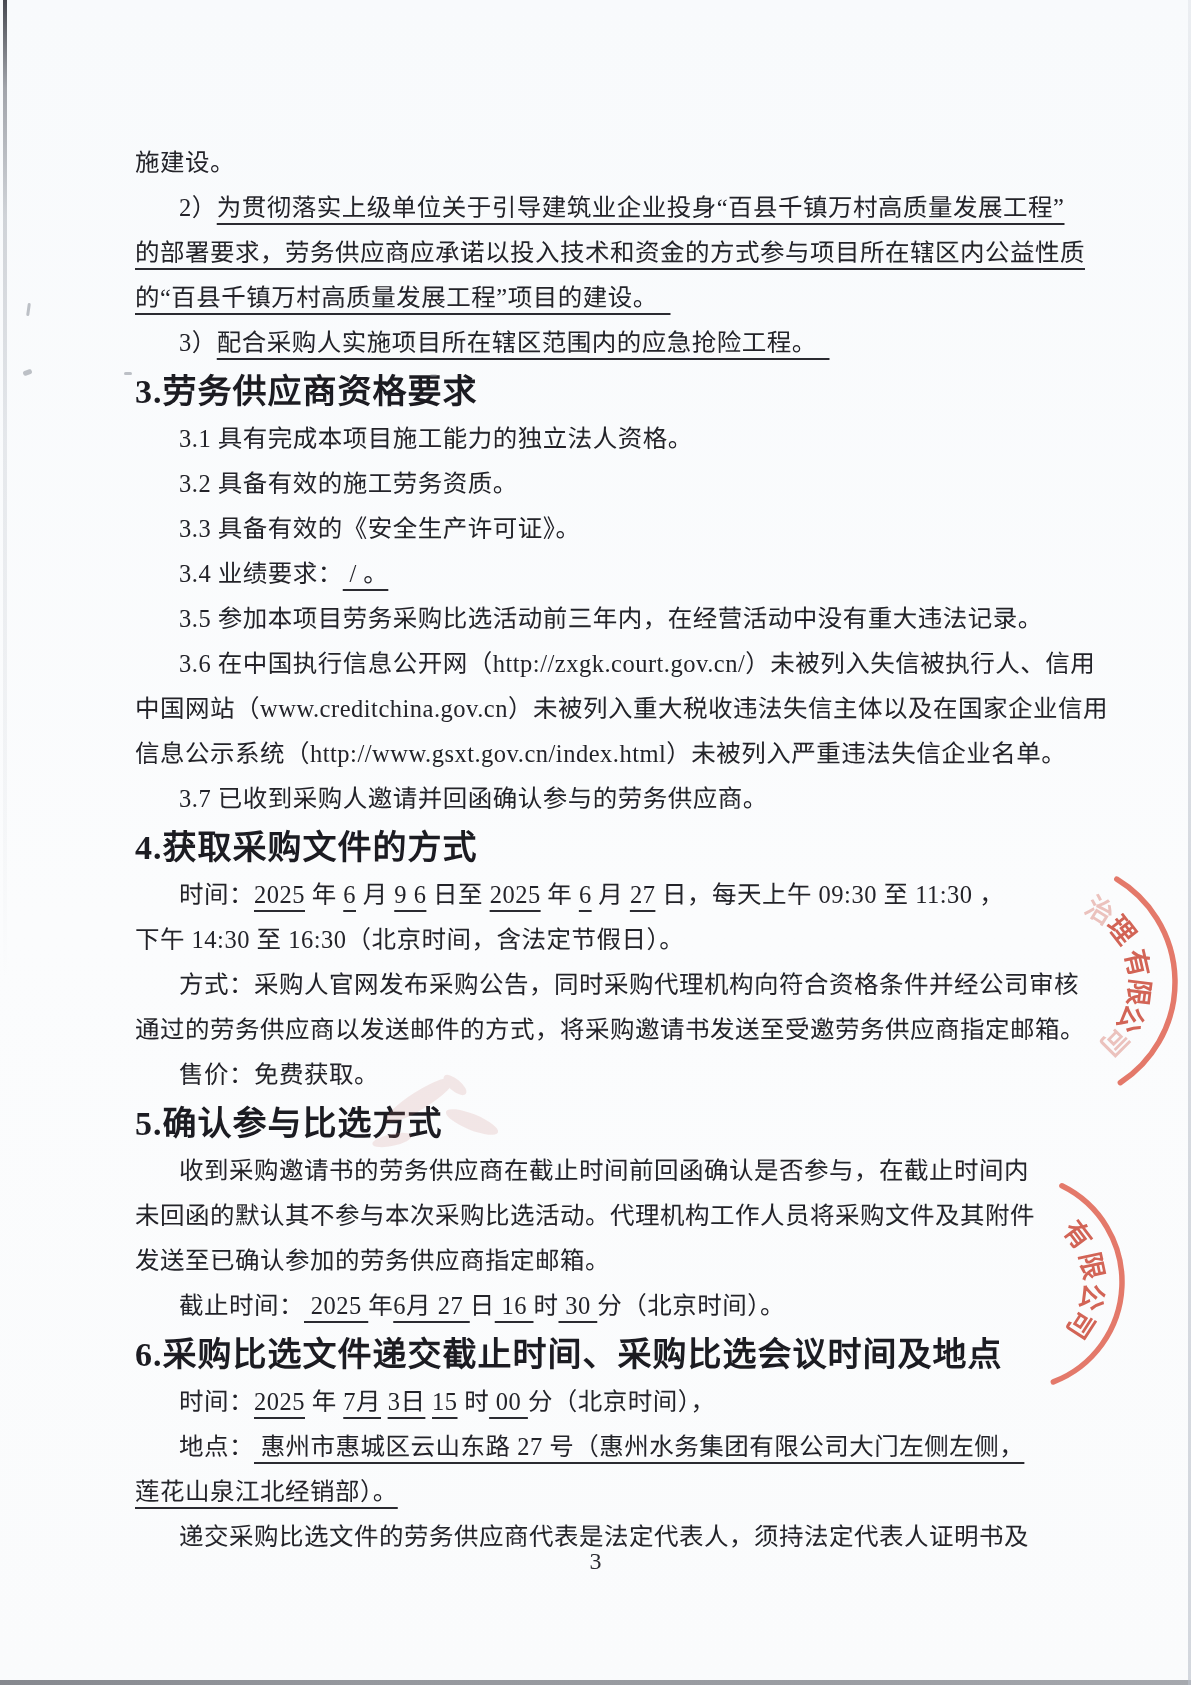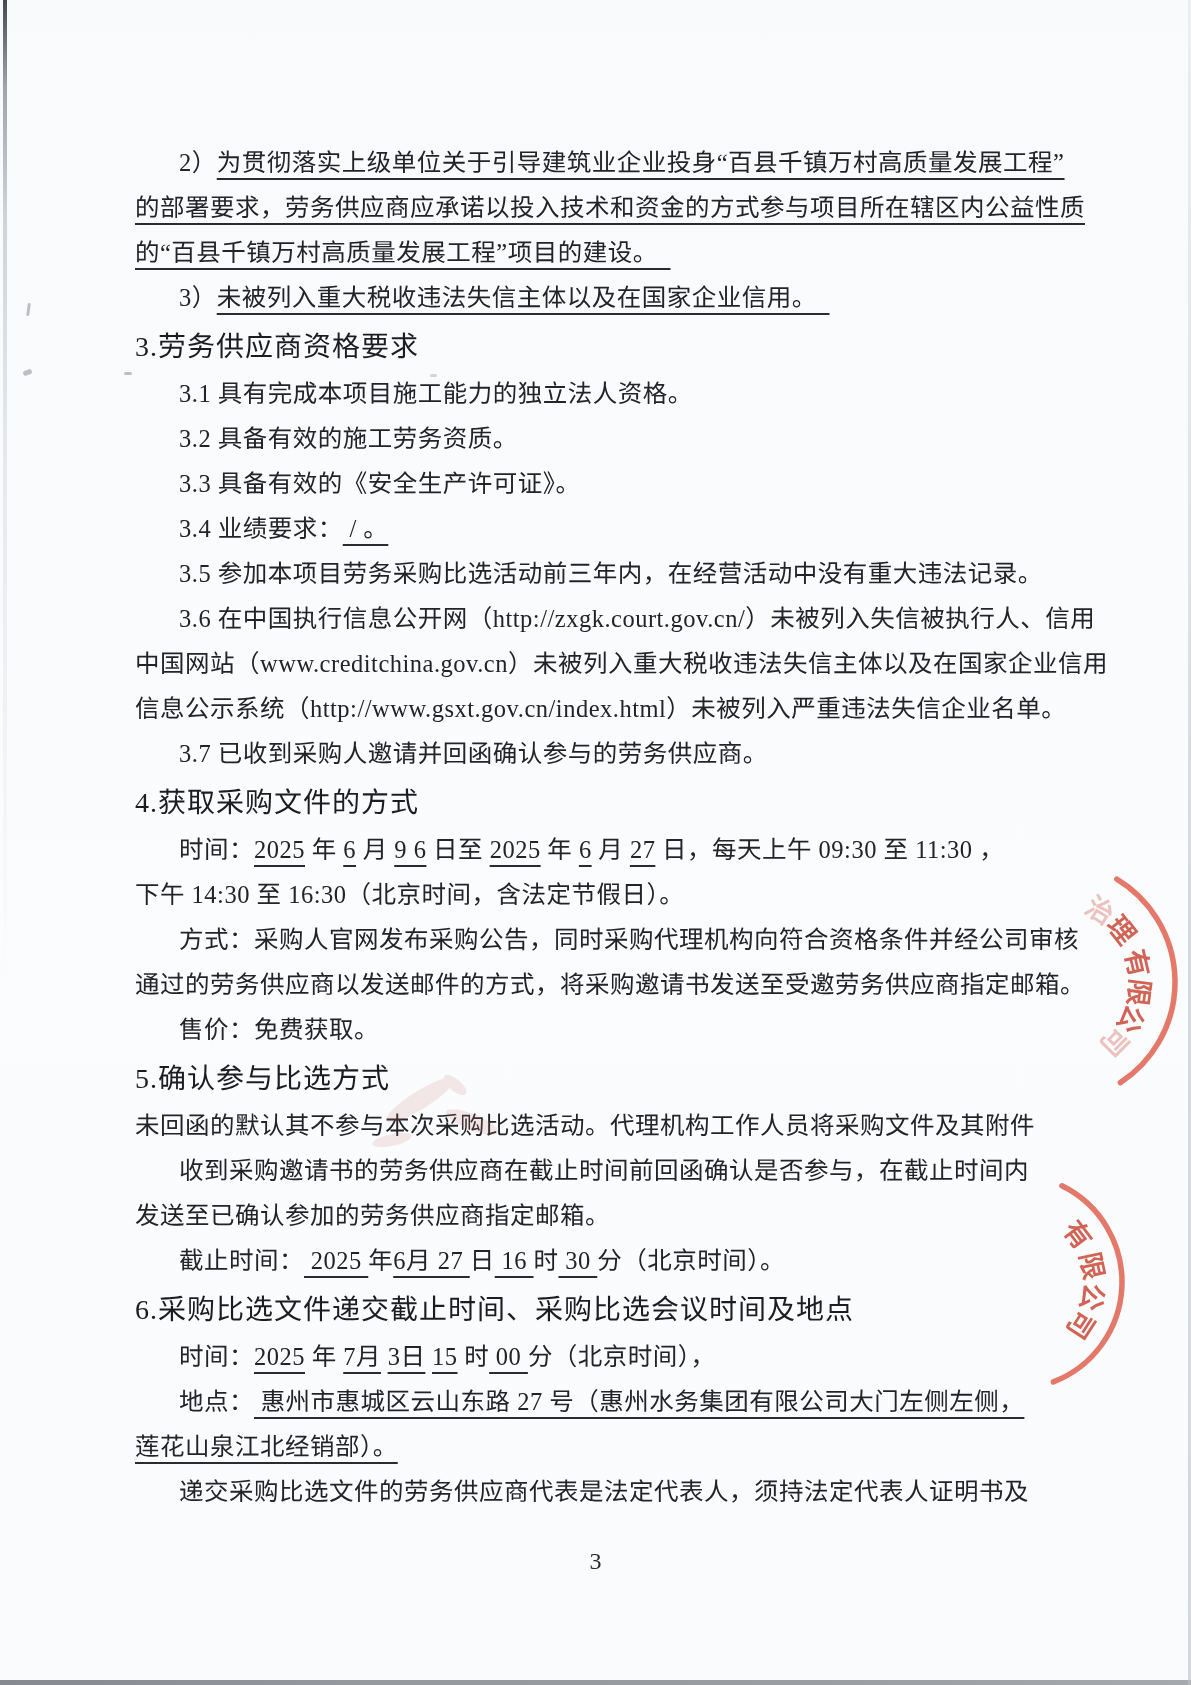--- a/index.html
+++ b/index.html
@@ -33,21 +33,21 @@
     position:absolute;left:135px;top:140px;width:980px;
   }
   .line{
     height:45px;line-height:45px;
     font-size:24.5px;
     letter-spacing:.5px;
     white-space:nowrap;
   }
   .line.ind{text-indent:44px;}
   .line.h{
-    font-size:28px;font-weight:400;letter-spacing:1px;
+    font-size:34px;font-weight:700;letter-spacing:1px;
     margin-top:4px;margin-bottom:2px;color:#1c1c22;
   }
   .u{
     text-decoration:underline;
     text-underline-offset:7px;
     text-decoration-thickness:1.6px;
     text-decoration-color:#2b2b31;
     margin-top:12px;
   }
   #page-number{
@@ -55,43 +55,44 @@
     text-align:center;font-size:24px;color:#2a2a30;
   }
   #seal-layer{position:absolute;left:0;top:0;pointer-events:none;}
 </style>
 </head>
 <body>
 
 <div id="page">
 
   <div id="text-layer">
+      <div class="line"><span>施建设。</span></div>
       <div class="line ind"><span>2）</span><span class="u">为贯彻落实上级单位关于引导建筑业企业投身“百县千镇万村高质量发展工程”</span></div>
       <div class="line"><span class="u">的部署要求，劳务供应商应承诺以投入技术和资金的方式参与项目所在辖区内公益性质</span></div>
       <div class="line"><span class="u">的“百县千镇万村高质量发展工程”项目的建设。　</span></div>
-      <div class="line ind"><span>3）</span><span class="u">未被列入重大税收违法失信主体以及在国家企业信用。　</span></div>
+      <div class="line ind"><span>3）</span><span class="u">配合采购人实施项目所在辖区范围内的应急抢险工程。　</span></div>
       <div class="line h"><span>3.劳务供应商资格要求</span></div>
       <div class="line ind"><span>3.1 具有完成本项目施工能力的独立法人资格。</span></div>
       <div class="line ind"><span>3.2 具备有效的施工劳务资质。</span></div>
       <div class="line ind"><span>3.3 具备有效的《安全生产许可证》。</span></div>
       <div class="line ind"><span>3.4 业绩要求：</span><span class="u"> / 。</span></div>
       <div class="line ind"><span>3.5 参加本项目劳务采购比选活动前三年内，在经营活动中没有重大违法记录。</span></div>
       <div class="line ind"><span>3.6 在中国执行信息公开网（http://zxgk.court.gov.cn/）未被列入失信被执行人、信用</span></div>
       <div class="line"><span>中国网站（www.creditchina.gov.cn）未被列入重大税收违法失信主体以及在国家企业信用</span></div>
       <div class="line"><span>信息公示系统（http://www.gsxt.gov.cn/index.html）未被列入严重违法失信企业名单。</span></div>
       <div class="line ind"><span>3.7 已收到采购人邀请并回函确认参与的劳务供应商。</span></div>
       <div class="line h"><span>4.获取采购文件的方式</span></div>
       <div class="line ind"><span>时间：</span><span class="u">2025</span><span> 年 </span><span class="u">6</span><span> 月 </span><span class="u">9 6</span><span> 日至 </span><span class="u">2025</span><span> 年 </span><span class="u">6</span><span> 月 </span><span class="u">27</span><span> 日，每天上午 09:30 至 11:30 ，</span></div>
       <div class="line"><span>下午 14:30 至 16:30（北京时间，含法定节假日）。</span></div>
       <div class="line ind"><span>方式：采购人官网发布采购公告，同时采购代理机构向符合资格条件并经公司审核</span></div>
       <div class="line"><span>通过的劳务供应商以发送邮件的方式，将采购邀请书发送至受邀劳务供应商指定邮箱。</span></div>
       <div class="line ind"><span>售价：免费获取。</span></div>
       <div class="line h"><span>5.确认参与比选方式</span></div>
+      <div class="line ind"><span>收到采购邀请书的劳务供应商在截止时间前回函确认是否参与，在截止时间内</span></div>
       <div class="line"><span>未回函的默认其不参与本次采购比选活动。代理机构工作人员将采购文件及其附件</span></div>
-      <div class="line ind"><span>收到采购邀请书的劳务供应商在截止时间前回函确认是否参与，在截止时间内</span></div>
       <div class="line"><span>发送至已确认参加的劳务供应商指定邮箱。</span></div>
       <div class="line ind"><span>截止时间：</span><span class="u"> 2025 </span><span>年</span><span class="u">6月</span><span class="u"> 27 </span><span>日</span><span class="u"> 16 </span><span>时</span><span class="u"> 30 </span><span> 分（北京时间）。</span></div>
       <div class="line h"><span>6.采购比选文件递交截止时间、采购比选会议时间及地点</span></div>
       <div class="line ind"><span>时间：</span><span class="u">2025</span><span> 年 </span><span class="u">7月</span><span> </span><span class="u">3日</span><span> </span><span class="u">15</span><span> 时</span><span class="u"> 00 </span><span> 分（北京时间），</span></div>
       <div class="line ind"><span>地点：</span><span class="u"> 惠州市惠城区云山东路 27 号（惠州水务集团有限公司大门左侧左侧，</span></div>
       <div class="line"><span class="u">莲花山泉江北经销部）。</span></div>
       <div class="line ind"><span>递交采购比选文件的劳务供应商代表是法定代表人，须持法定代表人证明书及</span></div>
     </div>
 
   <div id="page-number">3</div>

